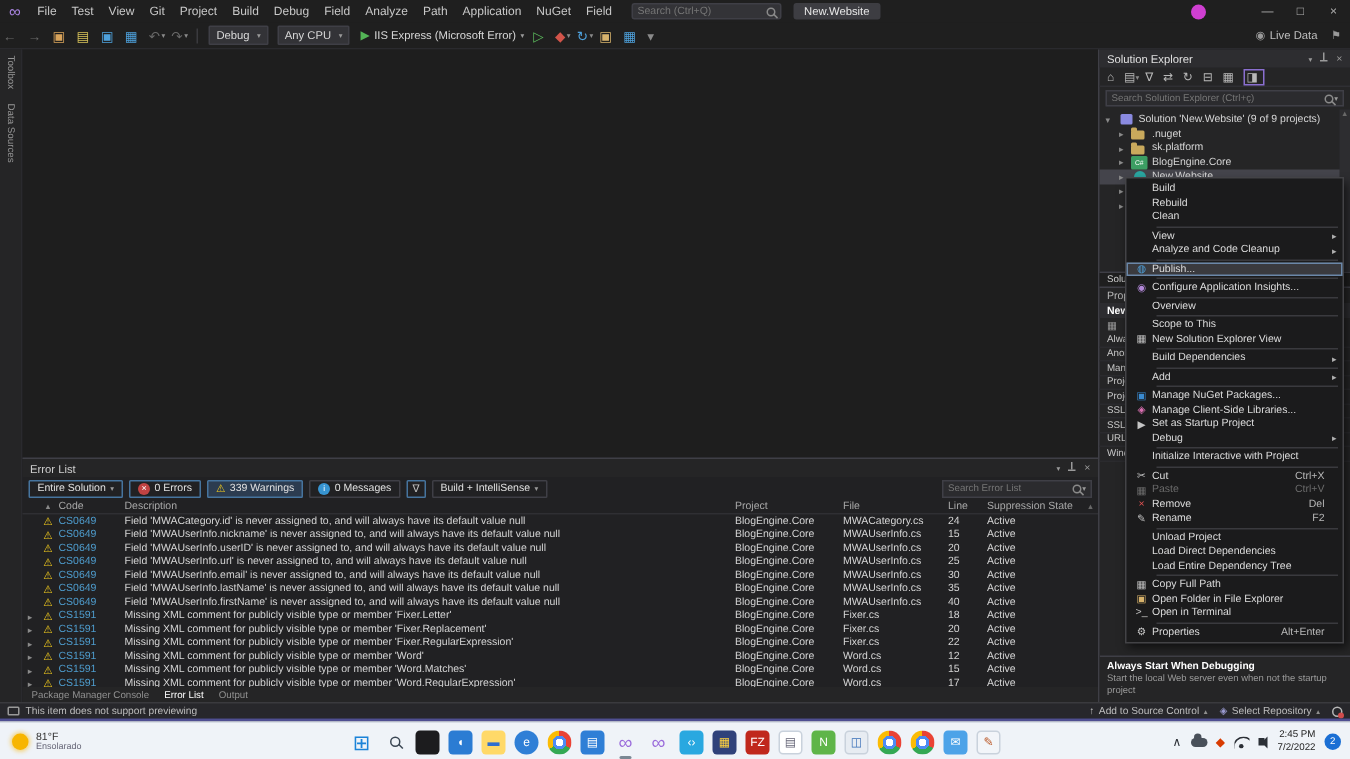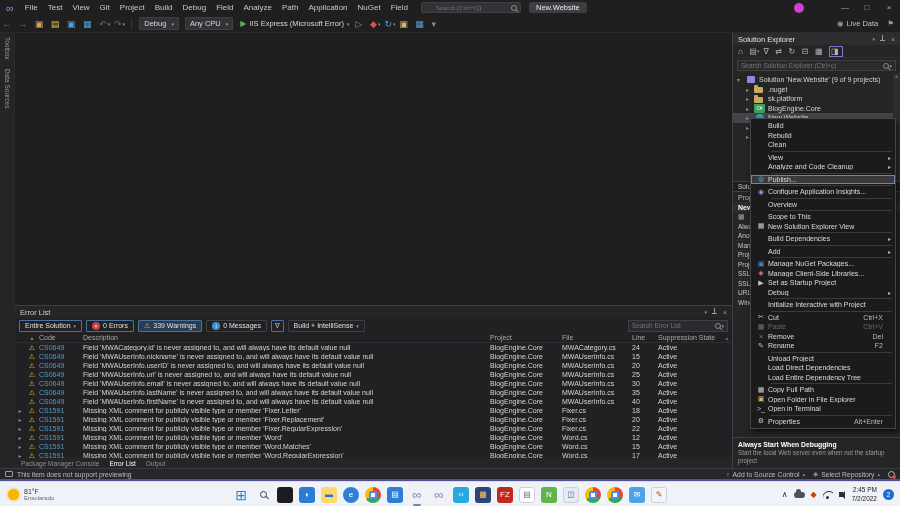--- a/index.html
+++ b/index.html
@@ -5,21 +5,21 @@
   * { margin:0; padding:0; box-sizing:border-box; }
   html,body { background:#000; }
   body { font-family:"Liberation Sans", sans-serif; }
   #screen { position:relative; width:900px; height:506px; background:#1e1e1e; overflow:hidden; color:#cccccc; }
 
   
   .titlebar { position:absolute; left:0; top:0; width:900px; height:15px; background:#1f1f1f; display:flex; align-items:center; font-size:8px; }
   .vslogo { color:#a984e0; font-size:11px; margin:0 6px 0 6px; line-height:10px; }
   .menu-item { padding:0 5px; color:#c8c8c8; white-space:nowrap; }
   .tb-search { width:100px; height:11px; background:#333337; border:1px solid #3f3f46; border-radius:2px; display:flex; align-items:center; margin-left:8px; padding:0 3px; }
-  .tb-search input { flex:1; background:transparent; border:none; outline:none; color:#9a9a9a; font-size:7px; font-family:Liberation Serif, serif; min-width:0;margin-left:11px; }
+  .tb-search input { flex:1; background:transparent; border:none; outline:none; color:#9a9a9a; font-size:7px; font-family:Liberation Sans, sans-serif; min-width:0; }
   .sol-badge { margin-left:8px; background:#3d3d42; color:#e8e8e8; padding:1px 7px; border-radius:2px; font-size:7.5px; }
   .avatar { width:10px; height:10px; border-radius:50%; background:#cf3fd1; margin-left:auto; margin-right:30px; }
   .winctl { width:22px; text-align:center; color:#b0b0b0; font-size:8px; }
 
   
   .toolbar { position:absolute; left:0; top:15px; width:900px; height:18px; background:#1f1f1f; border-bottom:1px solid #2a2a2e; display:flex; align-items:center; font-size:8px; }
   .tbi { display:flex; align-items:center; margin:0 2px; }
   .tbi .g { font-size:9px; line-height:10px; }
   .tbi .dd { font-size:5px; color:#8a8a8a; margin-left:1px; }
   .tsep { width:1px; height:10px; background:#3a3a3e; margin:0 4px; }

